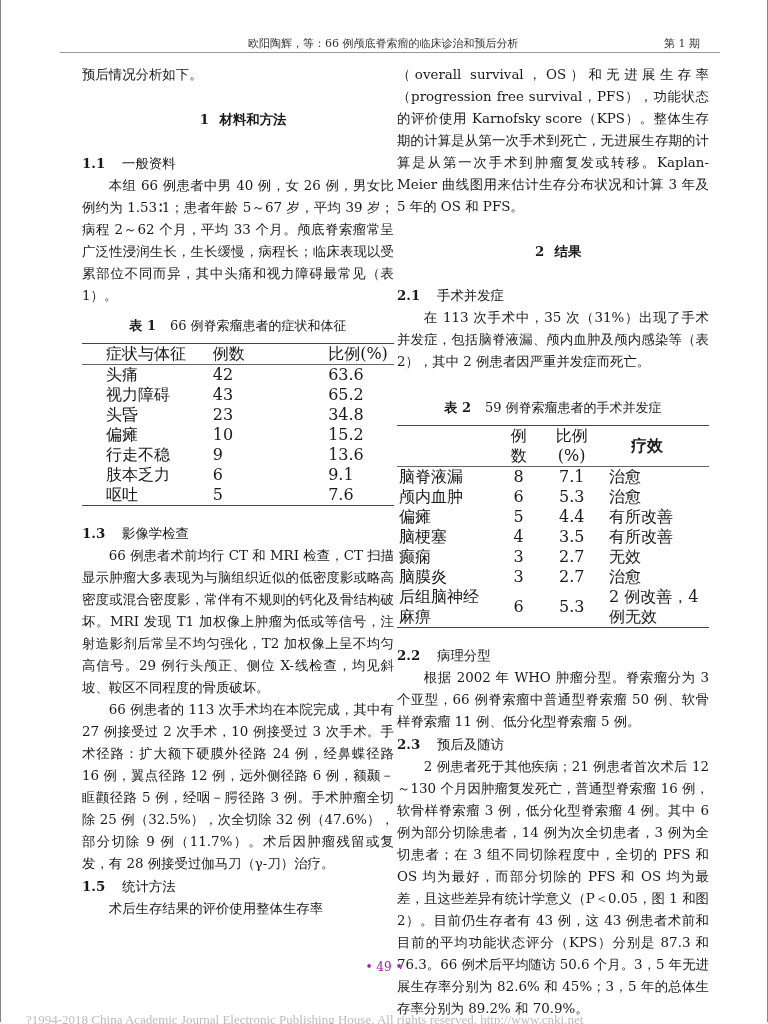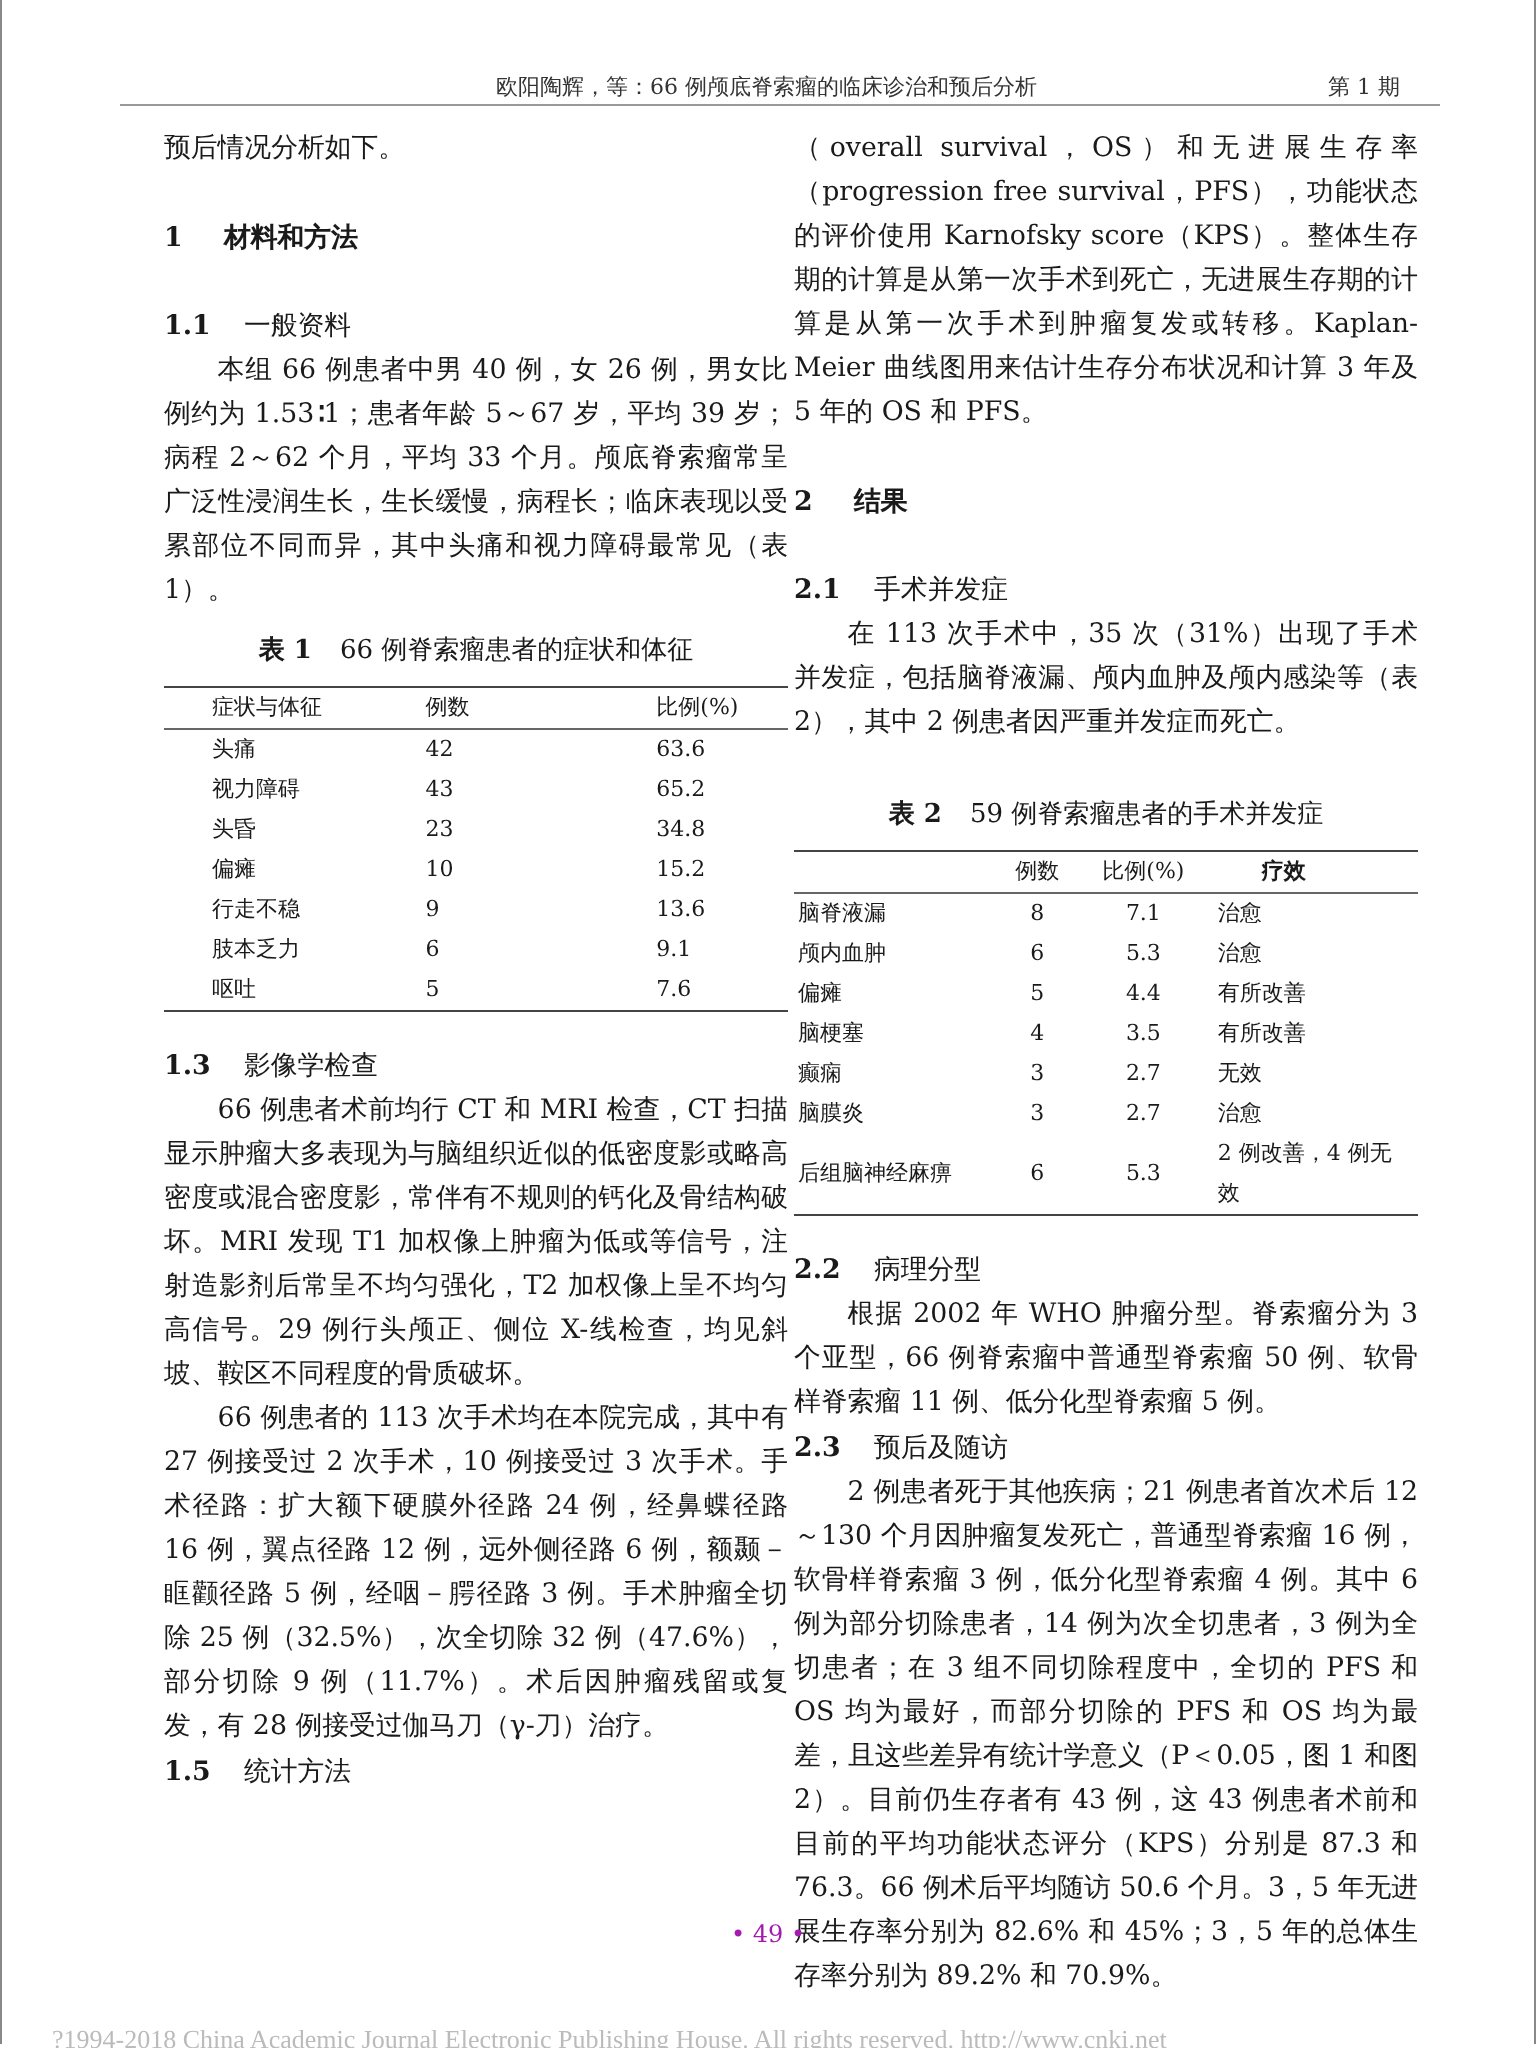--- a/index.html
+++ b/index.html
@@ -9,29 +9,29 @@
            border-left: 1px solid #888; border-right: 1px solid #888; }
   .running-head { position: absolute; top: 36px; left: 60px; width: 660px; height: 16px;
                   font-size: 11px; color: #333; border-bottom: 1px solid #999; }
   .running-head .title { position: absolute; left: 188px; top: 0; text-align: center; }
   .running-head .issue { position: absolute; right: 20px; top: 0; }
   .col { position: absolute; top: 64px; width: 312px; font-size: 13.4px; line-height: 22px; }
   .col.left { left: 82px; }
   .col.right { left: 397px; }
   p { margin: 0; text-align: justify; }
   .indent { text-indent: 2em; }
-  .h1 { font-weight: bold; margin: 0; }
+  .h1 { font-weight: bold; margin: 0; text-align: center; }
   .h1 .num { display: inline-block; width: 30px; font-weight: bold; }
   .h2 { margin: 0; }
   .h2 .num { display: inline-block; width: 40px; font-weight: bold; }
   .gap-lg { height: 22px; }
   .gap-md { height: 16px; }
   .table-caption { text-align: center; font-size: 13px; margin: 8px 0 6px 0; }
   .table-caption .tnum { font-weight: bold; margin-right: 14px; }
-  table { border-collapse: collapse; width: 100%; font-size: 11px; line-height: 20px; }
+  table { border-collapse: collapse; width: 100%; font-size: 16px; line-height: 20px; }
   table thead tr { border-top: 1.5px solid #444; border-bottom: 1px solid #666; }
   table tbody tr:last-child { border-bottom: 1.5px solid #444; }
   td, th { font-weight: normal; padding: 0 6px; }
   .t1 td:nth-child(1), .t1 th:nth-child(1) { text-align: left; padding-left: 24px; width: 40%; }
   .t1 td:nth-child(2), .t1 th:nth-child(2) { text-align: left; width: 28%; }
   .t1 td:nth-child(3), .t1 th:nth-child(3) { text-align: left; padding-left: 34px; }
   .t2 td:nth-child(1) { text-align: left; width: 32%; padding-left: 2px; }
   .t2 td:nth-child(2), .t2 th:nth-child(2) { text-align: center; width: 14%; }
   .t2 td:nth-child(3), .t2 th:nth-child(3) { text-align: center; width: 20%; }
   .t2 td:nth-child(4), .t2 th:nth-child(4) { text-align: left; padding-left: 6px; }
@@ -115,20 +115,21 @@
 
   <div class="gap-md"></div>
   <div class="h2">
     <span class="num">1.3</span><span>影像学检查</span>
   </div>
   <p class="indent">66 例患者术前均行 CT 和 MRI 检查，CT 扫描显示肿瘤大多表现为与脑组织近似的低密度影或略高密度或混合密度影，常伴有不规则的钙化及骨结构破坏。MRI 发现 T1 加权像上肿瘤为低或等信号，注射造影剂后常呈不均匀强化，T2 加权像上呈不均匀高信号。29 例行头颅正、侧位 X-线检查，均见斜坡、鞍区不同程度的骨质破坏。</p>
   <p class="indent">66 例患者的 113 次手术均在本院完成，其中有 27 例接受过 2 次手术，10 例接受过 3 次手术。手术径路：扩大额下硬膜外径路 24 例，经鼻蝶径路 16 例，翼点径路 12 例，远外侧径路 6 例，额颞－眶颧径路 5 例，经咽－腭径路 3 例。手术肿瘤全切除 25 例（32.5%），次全切除 32 例（47.6%），部分切除 9 例（11.7%）。术后因肿瘤残留或复发，有 28 例接受过伽马刀（γ-刀）治疗。</p>
   <div class="h2">
     <span class="num">1.5</span><span>统计方法</span>
   </div>
+  <p class="indent">术后生存结果的评价使用整体生存率</p>
 </div>
 
 <div class="col right">
   <p>（overall survival，OS）和无进展生存率（progression free survival，PFS），功能状态的评价使用 Karnofsky score（KPS）。整体生存期的计算是从第一次手术到死亡，无进展生存期的计算是从第一次手术到肿瘤复发或转移。Kaplan-Meier 曲线图用来估计生存分布状况和计算 3 年及 5 年的 OS 和 PFS。</p>
   <div class="gap-lg"></div>
   <div class="h1">
     <span class="num">2</span><span>结果</span>
   </div>
   <div class="gap-lg"></div>
   <div class="h2">

